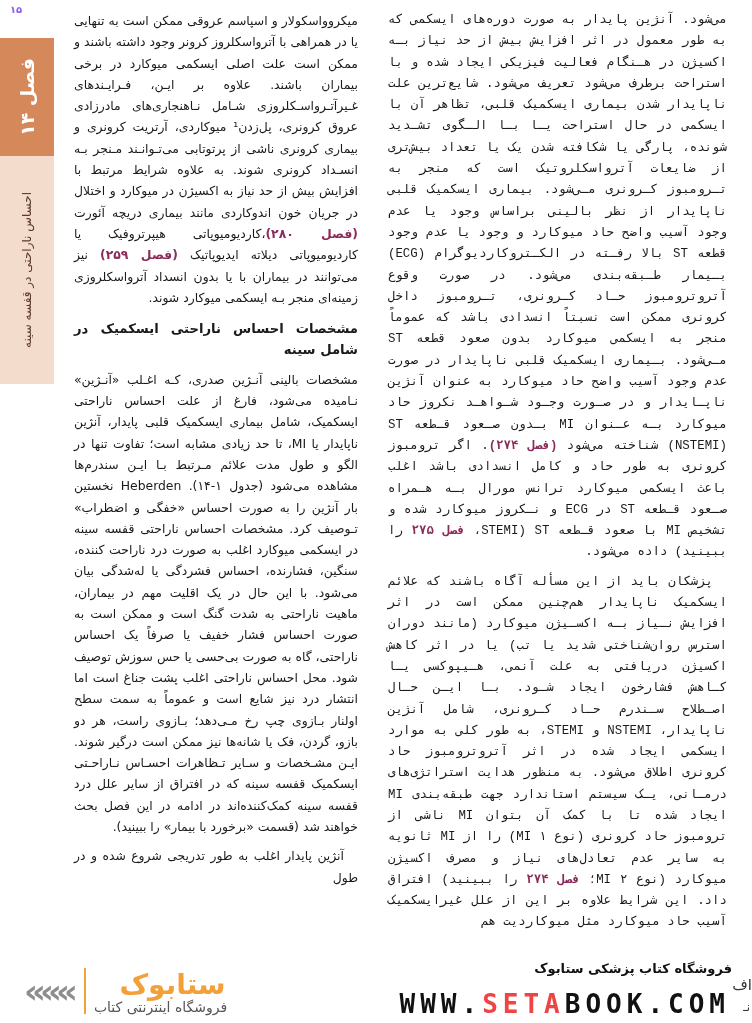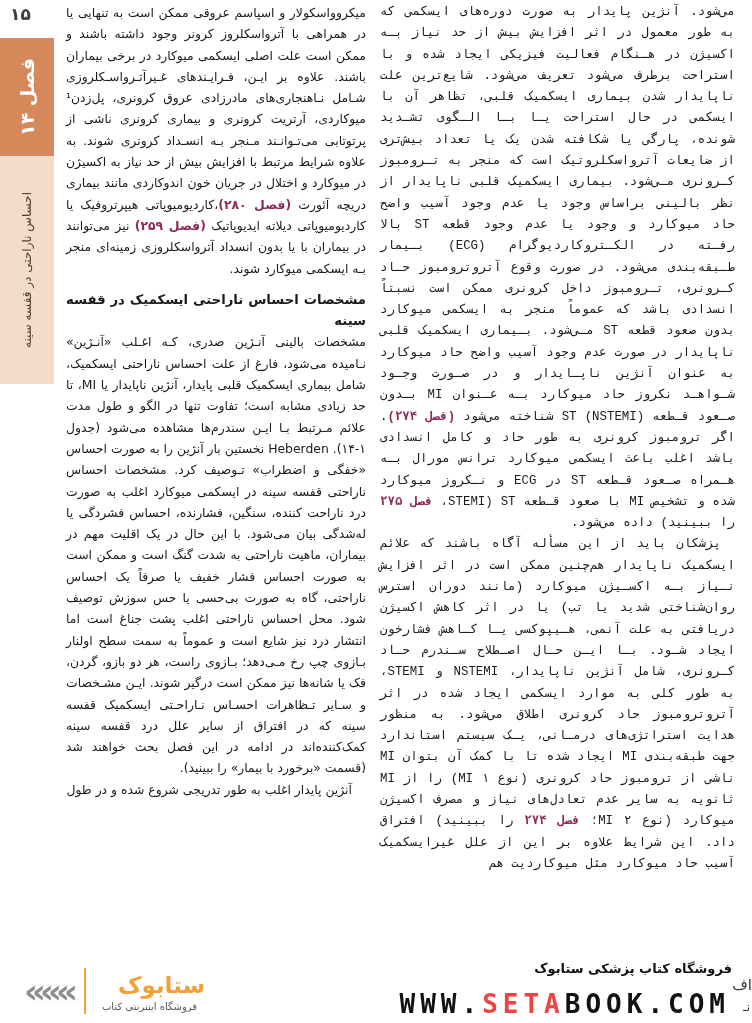--- a/index.html
+++ b/index.html
@@ -1,21 +1,21 @@
 <!DOCTYPE html>
 <html><head>
 <meta charset="utf-8">
 <style>
   html, body { margin:0; padding:0; }
   body {
     width:752px; height:1023px; background:#ffffff; position:relative; overflow:hidden;
     font-family:"DejaVu Sans", sans-serif; color:#1a1a1a;
   }
   .page-num {
-    position:absolute; left:10px; top:4px; font-size:17px; font-weight:bold; color:#404040;
+    position:absolute; left:10px; top:4px; font-size:10px; font-weight:bold; color:#8b5cf6;
   }
   .chapter-tab {
     position:absolute; left:0; top:38px; width:54px; height:118px;
     background:#d5895b; display:flex; align-items:center; justify-content:center;
   }
   .chapter-tab span {
     writing-mode:vertical-rl; transform:rotate(180deg);
     color:#fff; font-size:19px; font-weight:bold; white-space:nowrap;
   }
   .chapter-sub {
@@ -25,35 +25,35 @@
   .chapter-sub span {
     writing-mode:vertical-rl; transform:rotate(180deg);
     color:#5a3a2a; font-size:12px; white-space:nowrap;
   }
   .col {
     position:absolute; direction:rtl; text-align:justify;
     font-size:12.4px; line-height:21.3px;
   }
   .col-right { left:380px; top:2px; width:355px;font-family:Liberation Mono, monospace; }
   .col-left  { left:66px;  top:2px; width:300px; }
-  .col p { margin:0; }
+  .col p { margin:8px; }
   .col .indent { text-indent:14px; }
   .ref { color:#8b2b5a; font-weight:bold; }
   .heading { font-weight:bold; font-size:13.2px; margin-top:10px !important; }
   .footer {
     position:absolute; left:0; top:955px; width:752px; height:68px; background:#fff;
   }
   .footer-logo {
     position:absolute; left:24px; top:8px; width:220px; height:56px;
     display:flex; align-items:center; gap:8px; direction:ltr;
   }
   .logo-chev { font-size:34px; font-weight:bold; color:#8e8e8e; letter-spacing:-6px; }
   .logo-text { display:flex; flex-direction:column; align-items:center; }
-  .logo-main { font-size:23px; font-weight:bold; color:#f2a13a; line-height:32px;margin-left:24px; }
-  .logo-sub { font-size:10px; color:#555; line-height:12px; }
+  .logo-main { font-size:28px; font-weight:bold; color:#f2a13a; line-height:32px;margin-left:24px; }
+  .logo-sub { font-size:14px; color:#555; line-height:12px; }
   .logo-divider { width:2px; height:46px; background:#f2a13a; margin-left:4px; }
   .store-name {
     position:absolute; right:20px; top:6px; direction:rtl;
     font-size:13px; font-weight:bold; color:#111;
   }
   .store-url {
     position:absolute; right:22px; top:34px; direction:ltr;
     font-family:"DejaVu Sans Mono", monospace; font-size:26px; font-weight:bold;
     letter-spacing:5px; color:#111;
   }
@@ -80,21 +80,21 @@
   </p>
   <p class="indent">
     <span>پزشکان باید از این مسأله آگاه باشند که علائم ایسکمیک ناپایدار هم‌چنین ممکن است در اثر افزایش نـیاز بـه اکسـیژن میوکارد (مانند دوران استرس روان‌شناختی شدید یا تب) یا در اثر کاهش اکسیژن دریافتی به علت آنمی، هـیپوکسی یـا کـاهش فشارخون ایجاد شـود. بـا ایـن حـال اصـطلاح سـندرم حـاد کـرونری، شامل آنژین ناپایدار، NSTEMI و STEMI، به طور کلی به موارد ایسکمی ایجاد شده در اثر آترو‌ترومبوز حاد کرونری اطلاق می‌شود. به منظور هدایت استراتژی‌های درمـانی، یـک سیستم استاندارد جهت طبقه‌بندی MI ایجاد شده تا با کمک آن بتوان MI ناشی از ترومبوز حاد کرونری (نوع ۱ MI) را از MI ثانویه به سایر عدم تعادل‌های نیاز و مصرف اکسیژن میوکارد (نوع ۲ MI؛ </span><span class="ref">فصل ۲۷۴</span><span> را ببینید) افتراق داد. این شرایط علاوه بر این از علل غیرایسکمیک آسیب حاد میوکارد مثل میوکاردیت هم</span>
   </p>
 </div>
 
 <div class="col col-left">
   <p>
     <span>میکروواسکولار و اسپاسم عروقی ممکن است به تنهایی یا در همراهی با آترواسکلروز کرونر وجود داشته باشند و ممکن است علت اصلی ایسکمی میوکارد در برخی بیماران باشند. علاوه بر ایـن، فـرایـندهای غـیرآتـرواسـکلروزی شـامل نـاهنجاری‌های مادرزادی عروق کرونری، پل‌زدن¹ میوکاردی، آرتریت کرونری و بیماری کرونری ناشی از پرتوتابی می‌تـوانـند مـنجر بـه انسـداد کرونری شوند. به علاوه شرایط مرتبط با افزایش بیش از حد نیاز به اکسیژن در میوکارد و اختلال در جریان خون اندوکاردی مانند بیماری دریچه آئورت </span><span class="ref">(فصل ۲۸۰)</span><span>،کاردیومیوپاتی هیپرتروفیک یا کاردیومیوپاتی دیلاته ایدیوپاتیک </span><span class="ref">(فصل ۲۵۹)</span><span> نیز می‌توانند در بیماران با یا بدون انسداد آترواسکلروزی زمینه‌ای منجر بـه ایسکمی میوکارد شوند.</span>
   </p>
-  <p class="heading">مشخصات احساس ناراحتی ایسکمیک در قفسه سینه</p>
+  <p class="heading">مشخصات احساس ناراحتی ایسکمیک در شامل سینه</p>
   <p>مشخصات بالینی آنـژین صدری، کـه اغـلب «آنـژین» نـامیده می‌شود، فارغ از علت احساس ناراحتی ایسکمیک، شامل بیماری ایسکمیک قلبی پایدار، آنژین ناپایدار یا MI، تا حد زیادی مشابه است؛ تفاوت تنها در الگو و طول مدت علائم مـرتبط بـا ایـن سندرم‌ها مشاهده می‌شود (جدول ۱-۱۴). Heberden نخستین بار آنژین را به صورت احساس «خفگی و اضطراب» تـوصیف کرد. مشخصات احساس ناراحتی قفسه سینه در ایسکمی میوکارد اغلب به صورت درد ناراحت کننده، سنگین، فشارنده، احساس فشردگی یا له‌شدگی بیان می‌شود. با این حال در یک اقلیت مهم در بیماران، ماهیت ناراحتی به شدت گنگ است و ممکن است به صورت احساس فشار خفیف یا صرفاً یک احساس ناراحتی، گاه به صورت بی‌حسی یا حس سوزش توصیف شود. محل احساس ناراحتی اغلب پشت جناغ است اما انتشار درد نیز شایع است و عموماً به سمت سطح اولنار بـازوی چپ رخ مـی‌دهد؛ بـازوی راست، هر دو بازو، گردن، فک یا شانه‌ها نیز ممکن است درگیر شوند. ایـن مشـخصات و سـایر تـظاهرات احسـاس نـاراحـتی ایسکمیک قفسه سینه که در افتراق از سایر علل درد قفسه سینه کمک‌کننده‌اند در ادامه در این فصل بحث خواهند شد (قسمت «برخورد با بیمار» را ببینید).</p>
   <p class="indent">آنژین پایدار اغلب به طور تدریجی شروع شده و در طول</p>
 </div>
 
 <div class="footer">
   <div class="footer-logo">
     <span class="logo-chev">«««</span>
     <div class="logo-divider"></div>
     <div class="logo-text">
       <span class="logo-main">ستابوک</span>

